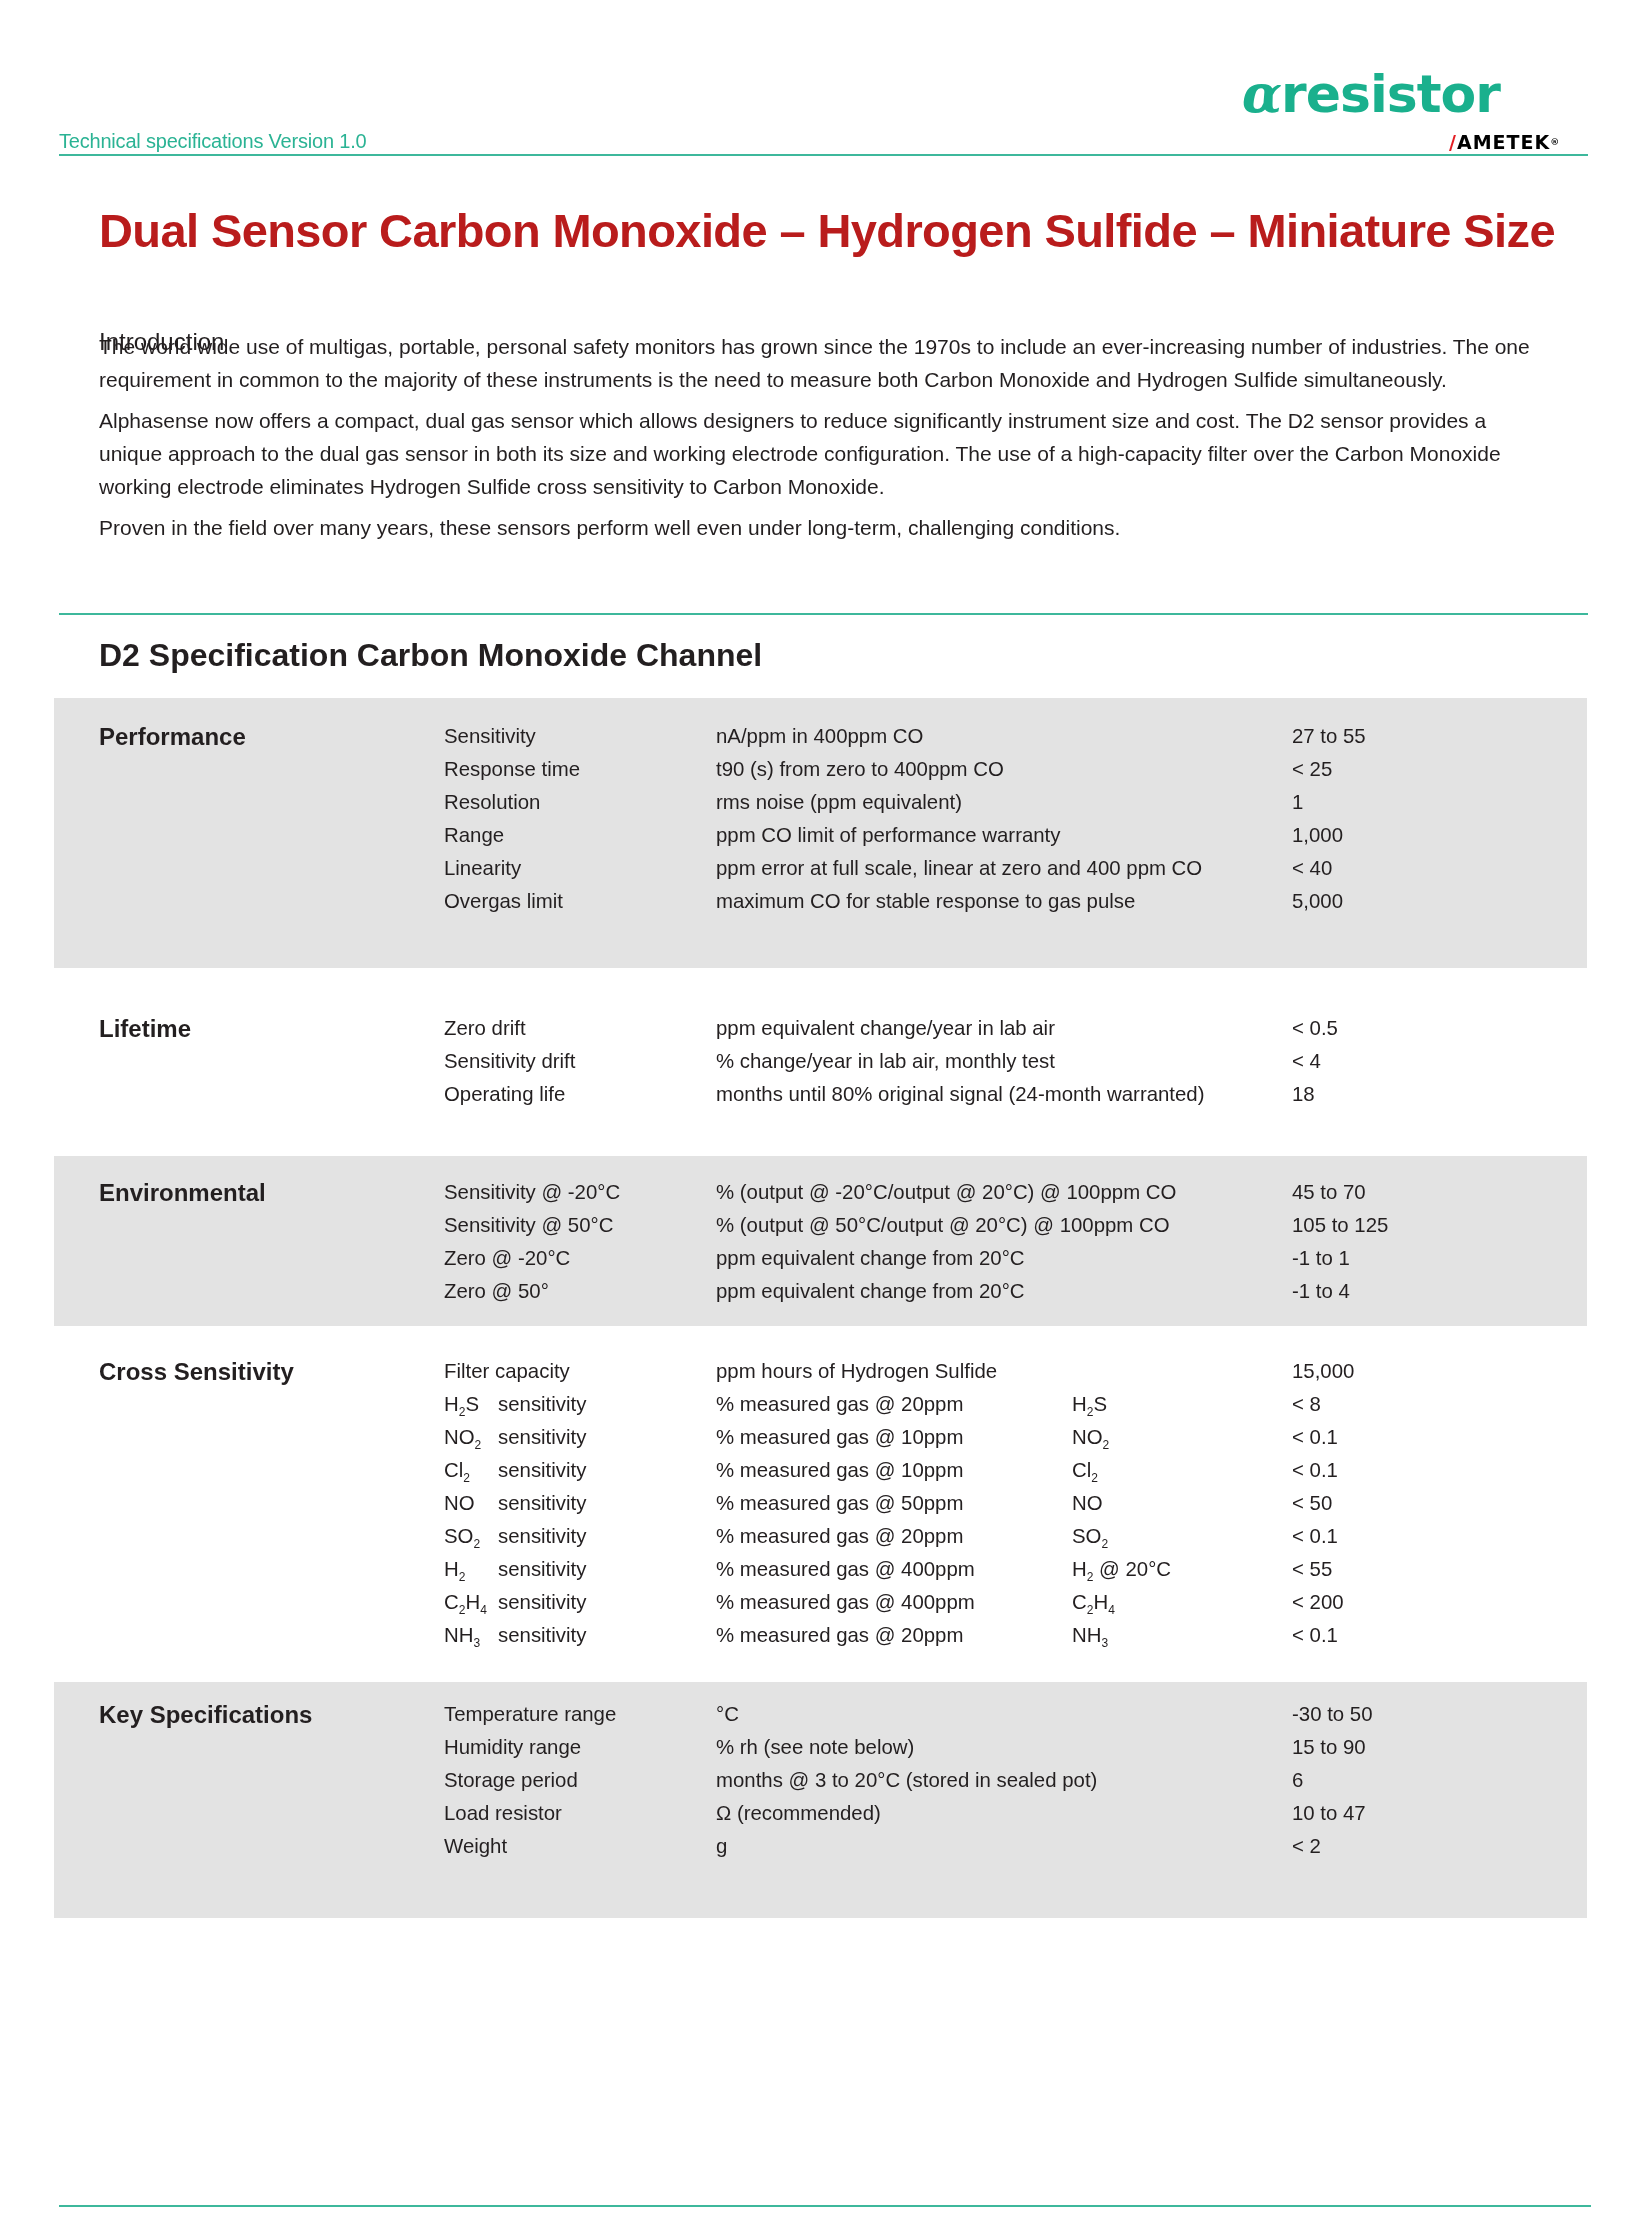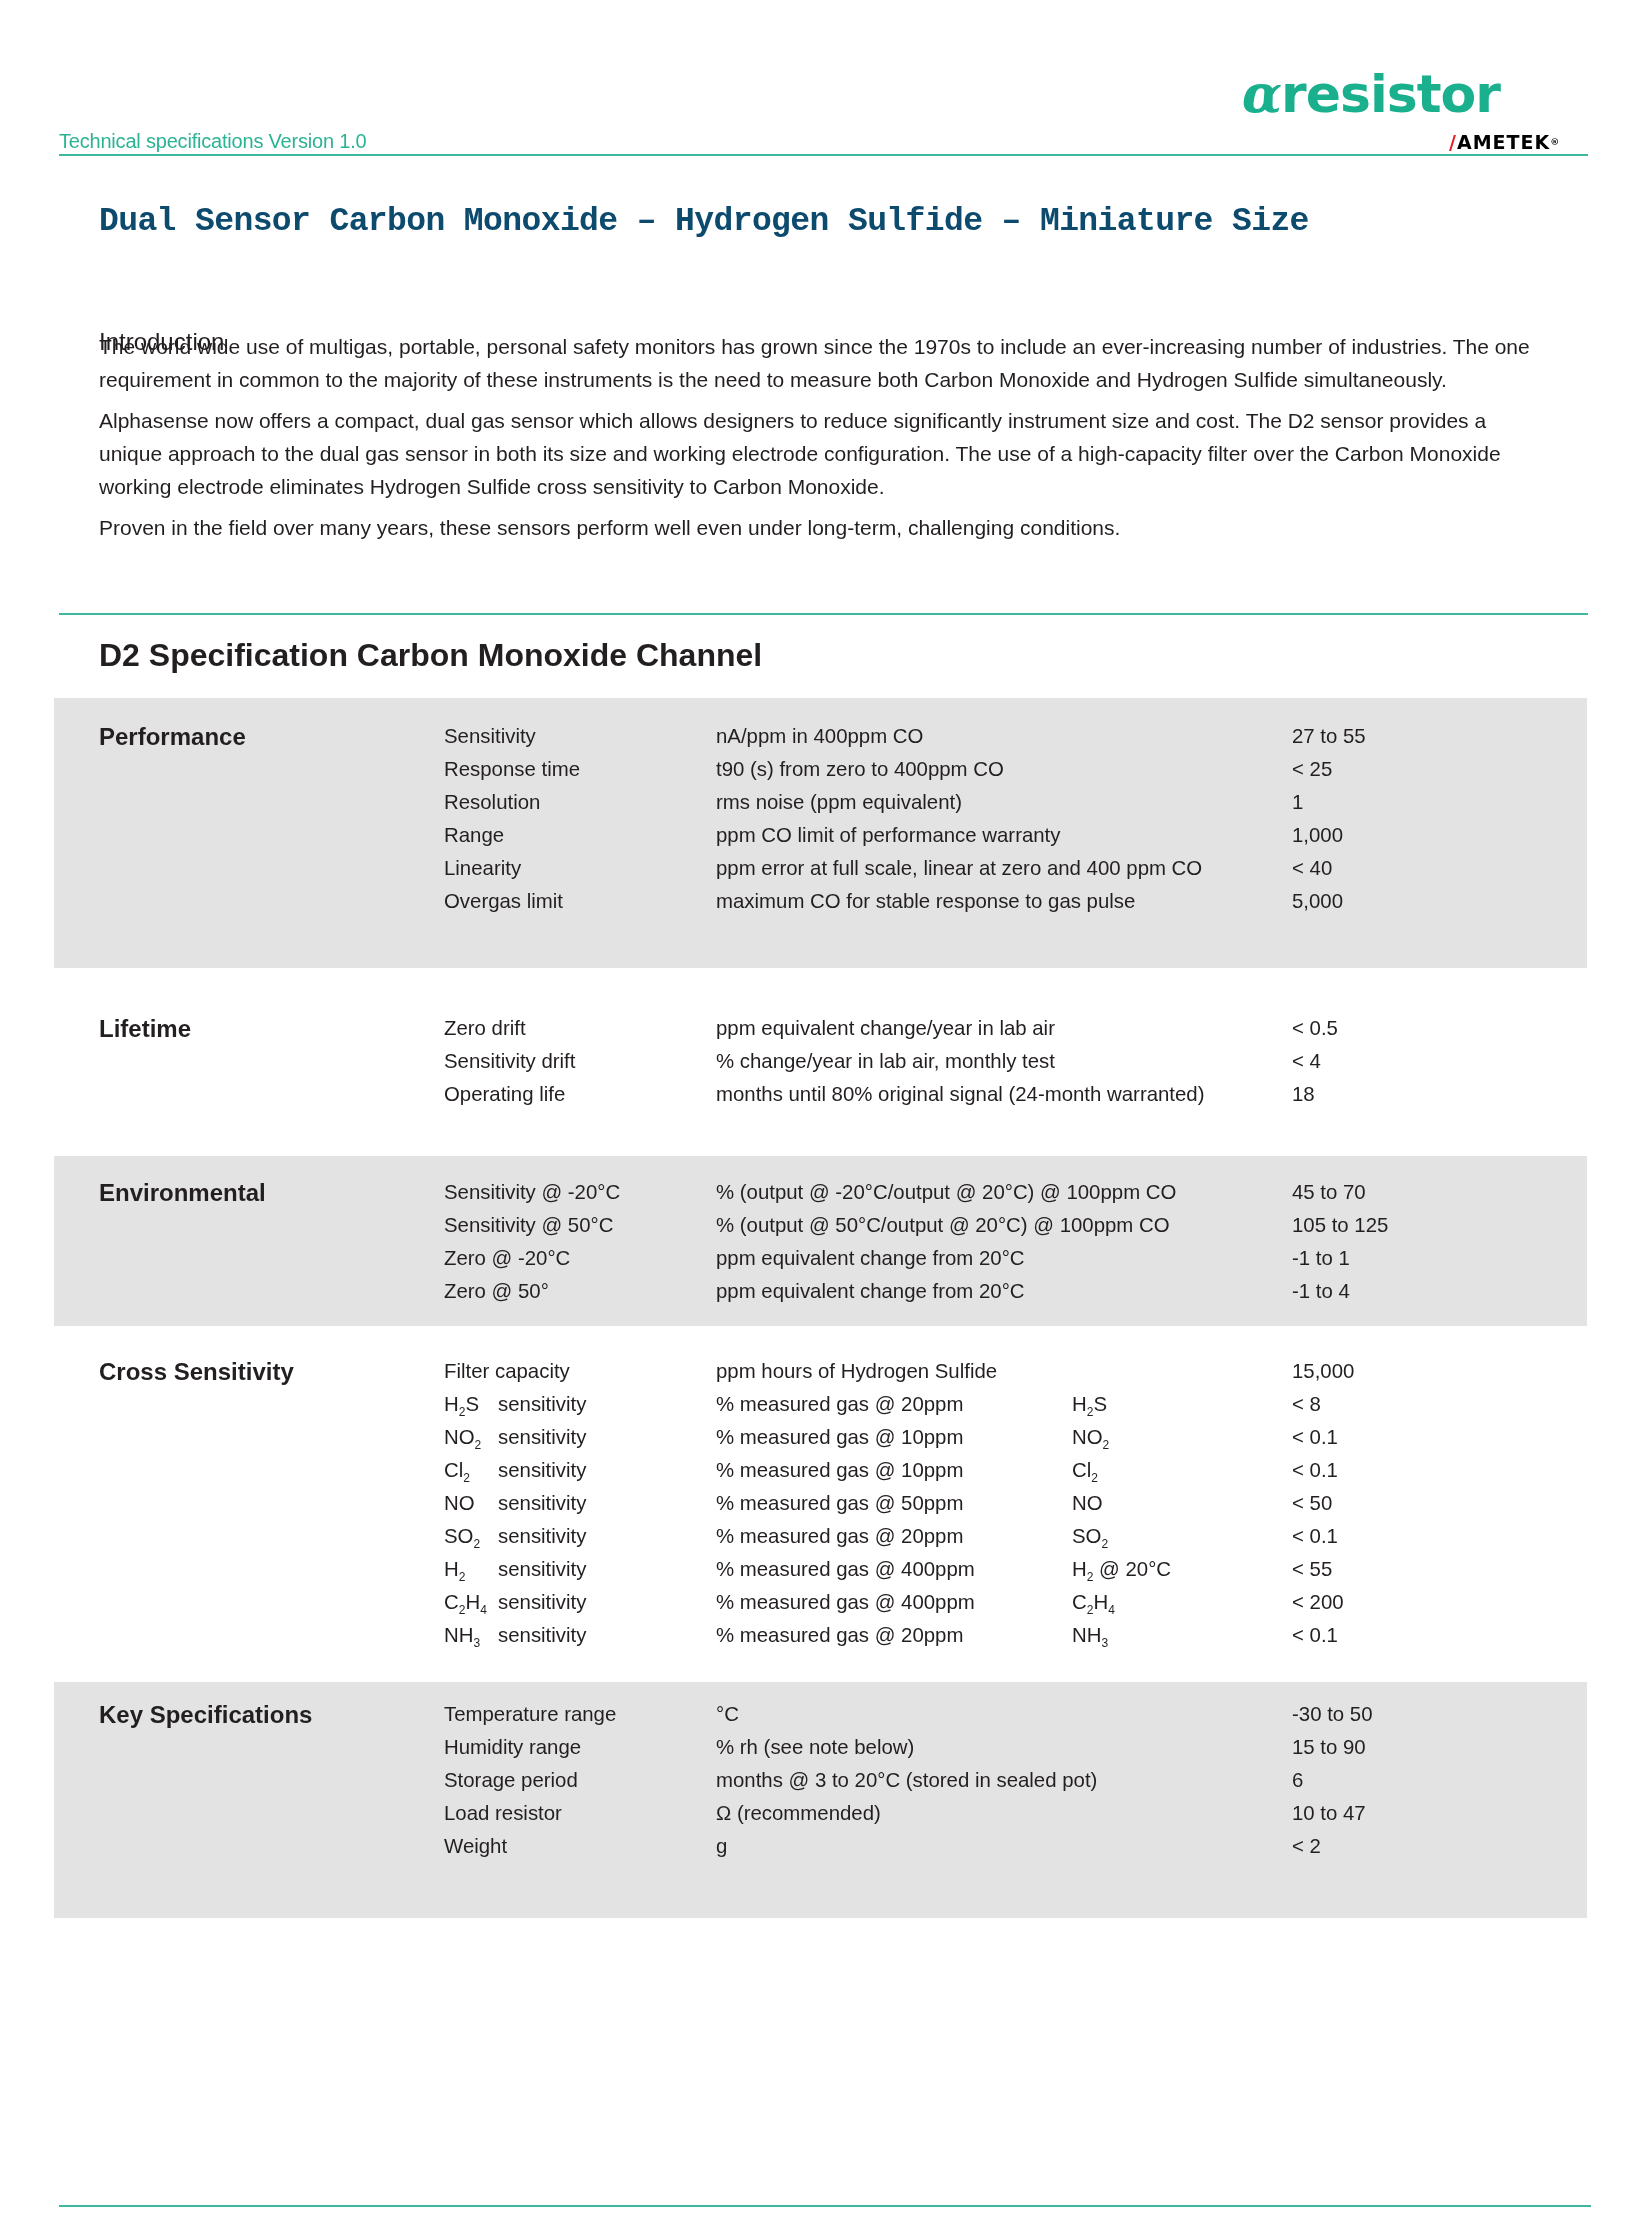--- a/index.html
+++ b/index.html
@@ -7,21 +7,21 @@
          font-family:"Liberation Sans", "DejaVu Sans", sans-serif; color:#231f20; }
   .abs { position:absolute; }
   .rule { position:absolute; height:2px; background:#3db89c; }
   .doc-label { left:59px; top:130px; font-size:20px; color:#2bb394; letter-spacing:-0.2px; }
   .logo { left:1242px; top:64px; width:348px; height:60px; }
   .logo-text { font-family:"DejaVu Sans", sans-serif; font-weight:bold; font-size:52px; color:#1ab08d; letter-spacing:-1px; line-height:60px; }
   .logo-alpha { font-family:"DejaVu Serif", serif; font-style:italic; font-weight:bold; }
   .ametek { left:1449px; top:131px; font-family:"DejaVu Sans", sans-serif; font-weight:bold; font-size:19px; color:#000; letter-spacing:1px; line-height:22px; }
   .ametek .slash { color:#e31e24; }
   .ametek sup { font-size:9px; vertical-align:top; }
-  .title { left:99px; top:203px; font-size:33px; font-weight:bold; letter-spacing:-0.6px; color:#0c4a6e;font-family:Liberation Mono, monospace; }
+  .title { left:99px; top:203px; font-size:47px; font-weight:bold; letter-spacing:-0.6px; color:#b91c1c; }
   .intro-h { left:99px; top:296px; font-size:24px; font-weight:normal;margin-top:32px; }
   .intro { left:99px; top:330px; width:1453px; font-size:21px; line-height:33px; }
   .intro p { margin:0 0 8px 0; }
   .section-h { left:99px; top:637px; font-size:32px; font-weight:bold; }
   .grey { position:absolute; left:54px; width:1533px; background:#e3e3e3; }
   .block { position:absolute; left:0; width:1646px; }
   .cat { position:absolute; left:99px; font-size:24px; font-weight:bold; line-height:33px; }
   .rows { position:absolute; left:0; }
   .row { position:relative; height:33px; line-height:33px; font-size:20.4px; white-space:nowrap; }
   .row span { position:absolute; top:0; }

